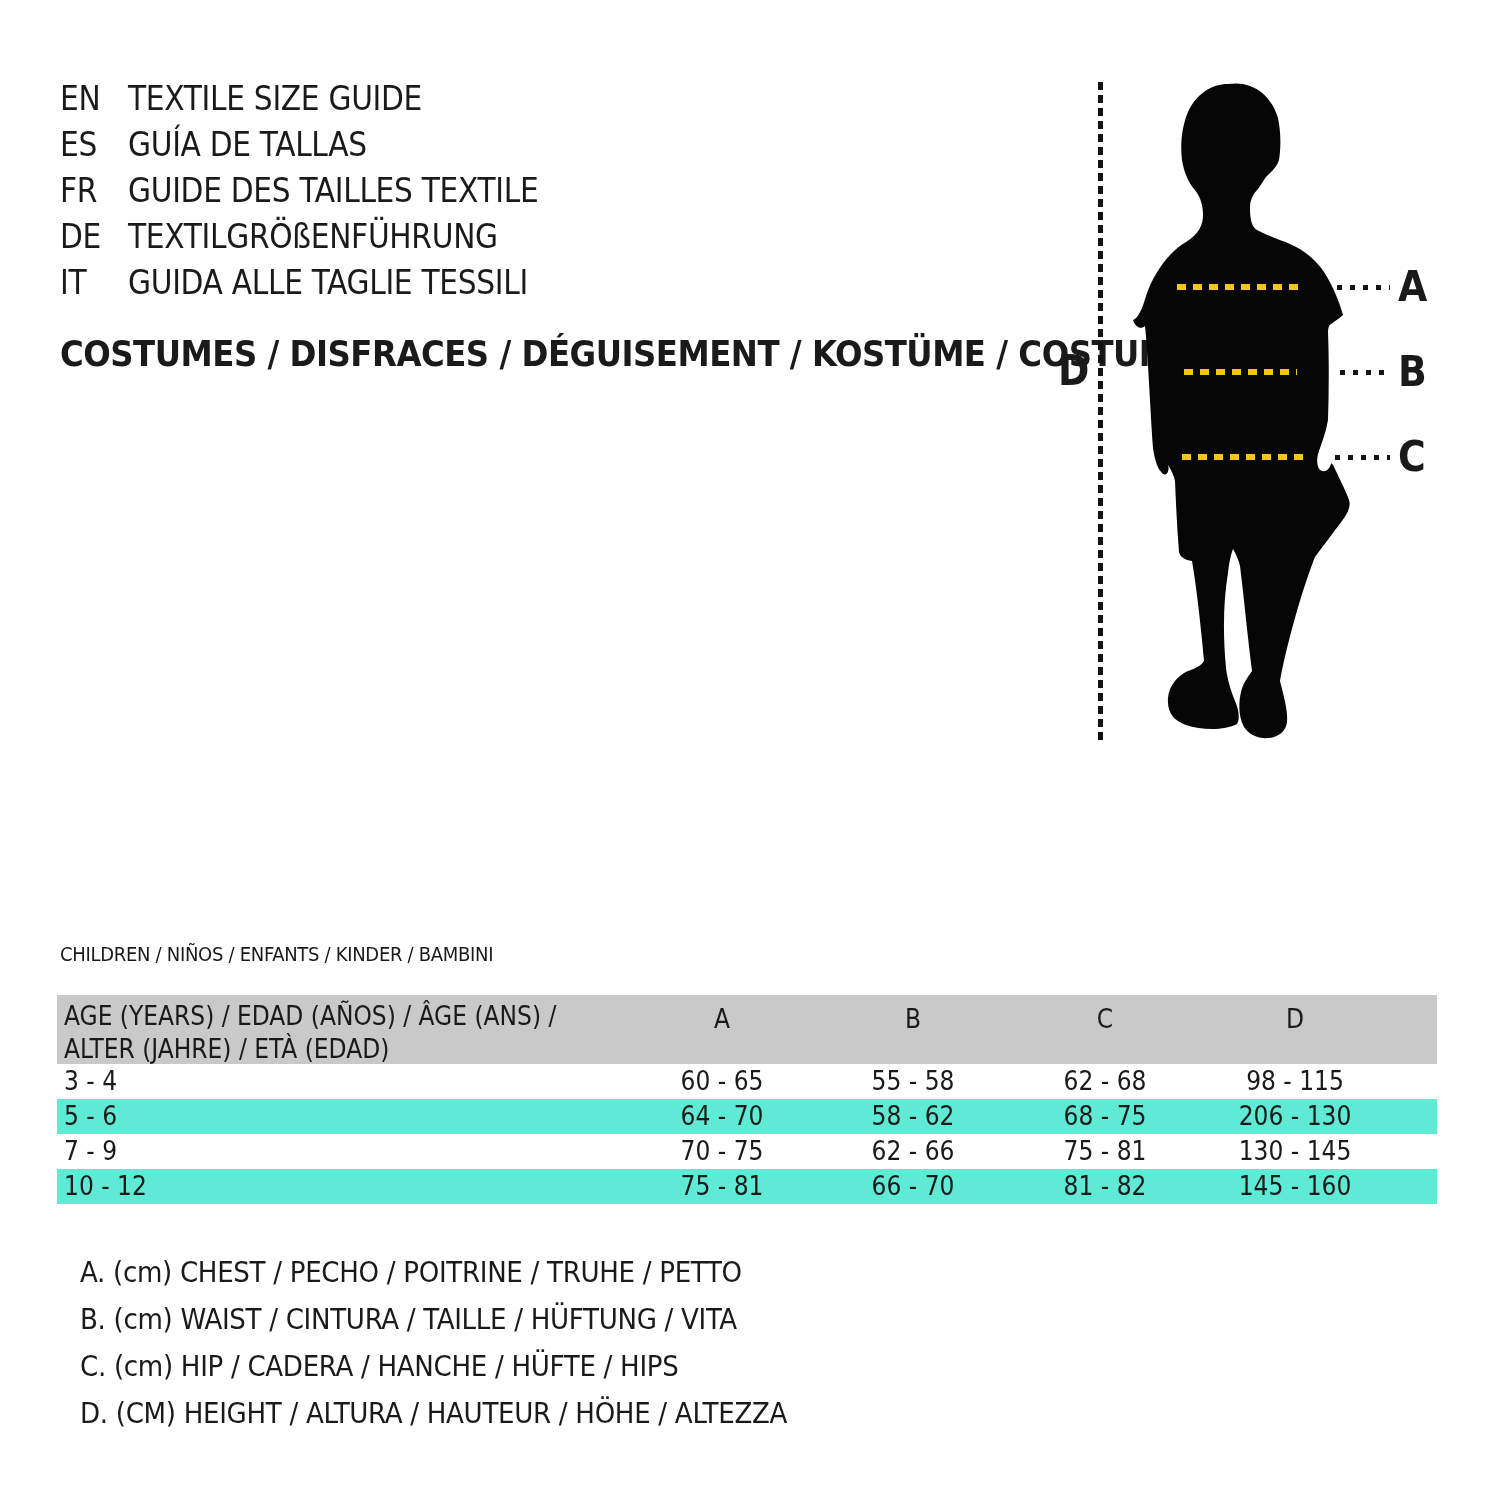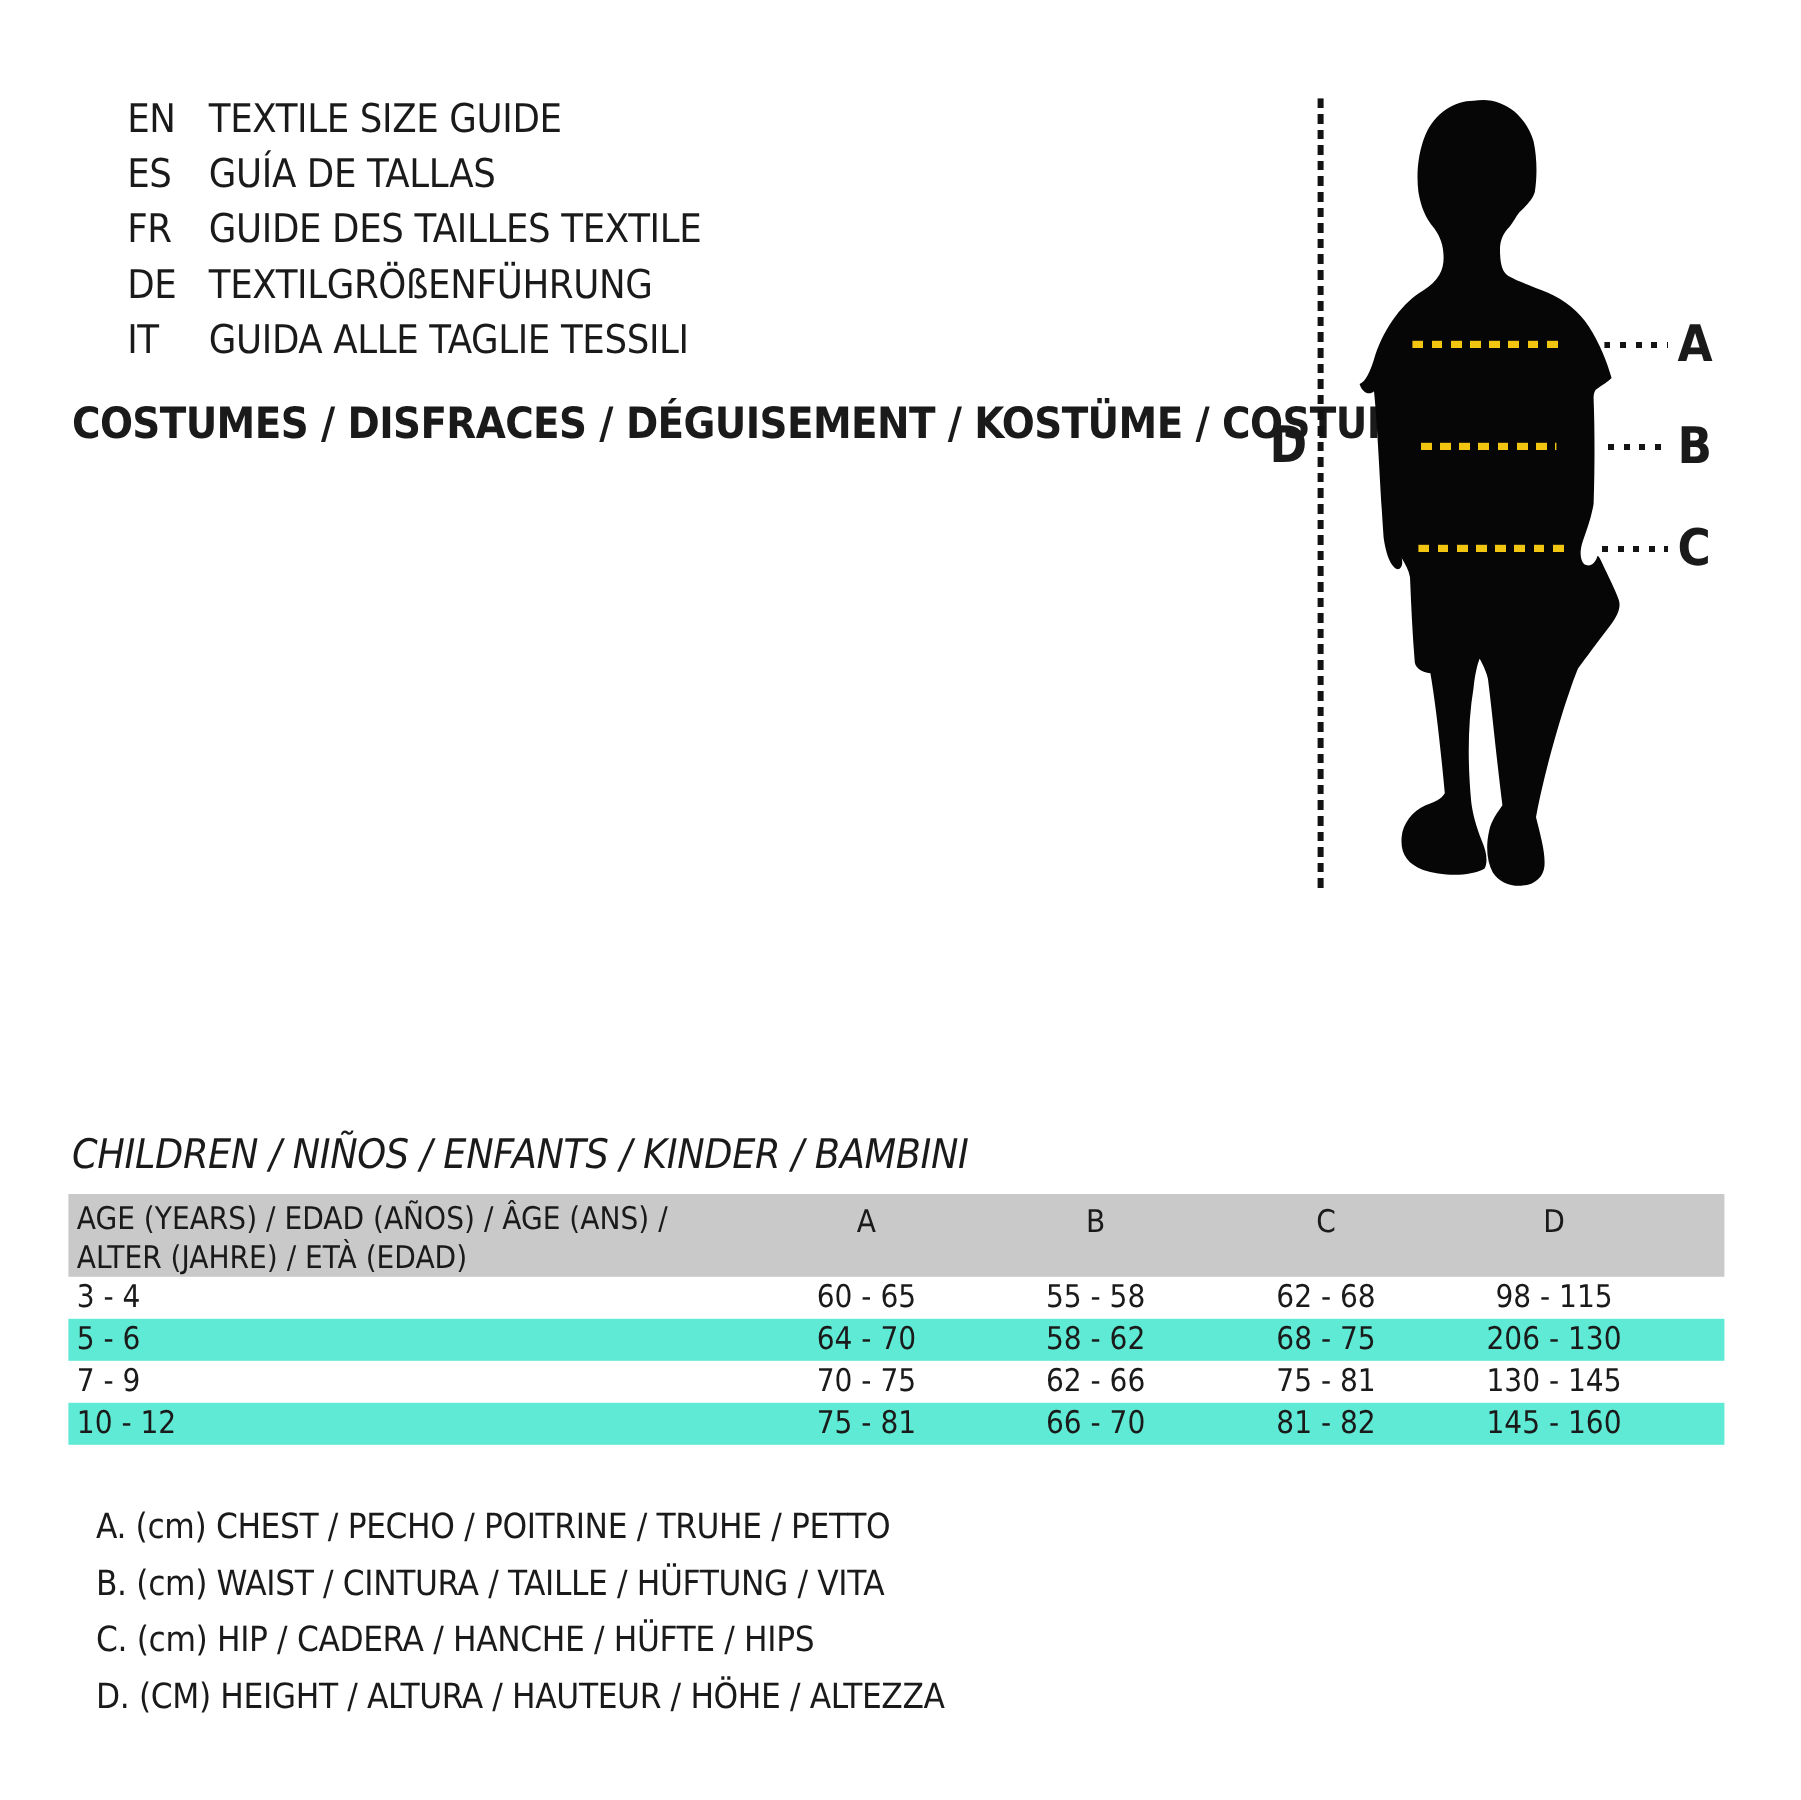--- a/index.html
+++ b/index.html
@@ -6,21 +6,21 @@
   .canvas{
     position:relative;width:1501px;height:1500px;background:#ffffff;overflow:hidden;
     font-family:"DejaVu Sans","Liberation Sans",sans-serif;
     font-stretch:condensed;
     color:#1a1a1a;
   }
   .abs{position:absolute;white-space:nowrap;}
 
   
   .lang-row{position:absolute;left:60px;height:46px;line-height:46px;font-size:33px;letter-spacing:-0.3px;}
-  .lang-code{display:inline-block;width:68px;margin-left:46px;}
+  .lang-code{display:inline-block;width:68px;}
   
   .category{left:60px;top:333px;font-size:36px;font-weight:700;letter-spacing:-0.5px;}
 
   
   .v-dash{
     left:1098px;top:82px;width:5px;height:660px;
     background:repeating-linear-gradient(180deg,#121212 0 8px,transparent 8px 13px);
   }
   .yline{height:6px;background:repeating-linear-gradient(90deg,var(--yellow,#F2C511) 0 9px,transparent 9px 16px);}
   .yline-a{left:1177px;top:284px;width:128px;}
@@ -30,21 +30,21 @@
   .leader-a{left:1337px;top:285px;width:53px;}
   .leader-b{left:1340px;top:370px;width:50px;}
   .leader-c{left:1335px;top:455px;width:55px;}
   .marker{font-size:42px;font-weight:700;line-height:1;}
   .marker-a{left:1398px;top:266px;}
   .marker-b{left:1398px;top:351px;}
   .marker-c{left:1398px;top:436px;}
   .marker-d{left:1058px;top:350px;}
 
   
-  .section-title{left:60px;top:942px;font-size:34px;letter-spacing:-0.3px;font-style:italic;}
+  .section-title{left:60px;top:942px;font-size:20px;letter-spacing:-0.3px;}
   .size-table{position:absolute;left:57px;top:995px;width:1380px;}
   .t-header{position:relative;height:69px;background:#c9c9c9;}
   .t-header .age-head{position:absolute;left:7px;top:5px;line-height:33px;font-size:26px;white-space:nowrap;}
   .col-letter{position:absolute;top:8px;transform:translateX(-50%);font-size:26px;line-height:33px;}
   .t-row{position:relative;height:35px;line-height:35px;font-size:26px;}
   .t-row.alt{background:#5eead4;}
   .t-row .age-cell{position:absolute;left:7px;top:0;}
   .t-row .val{position:absolute;top:0;transform:translateX(-50%);}
   .cx-a{left:665px;} .cx-b{left:856px;} .cx-c{left:1048px;} .cx-d{left:1238px;}
 

